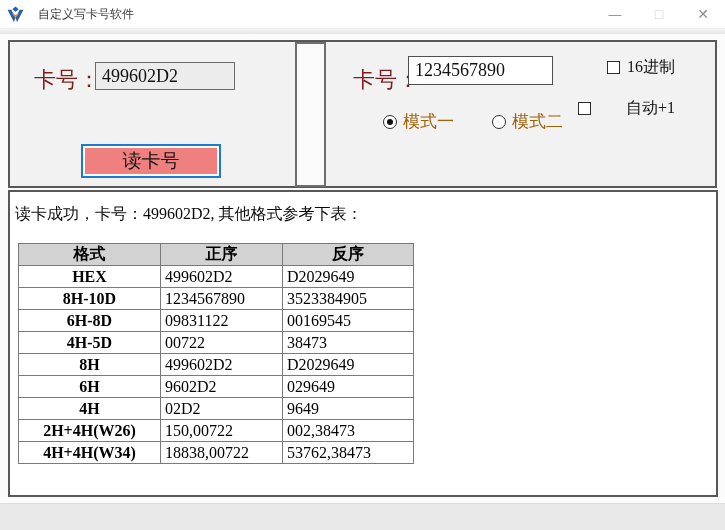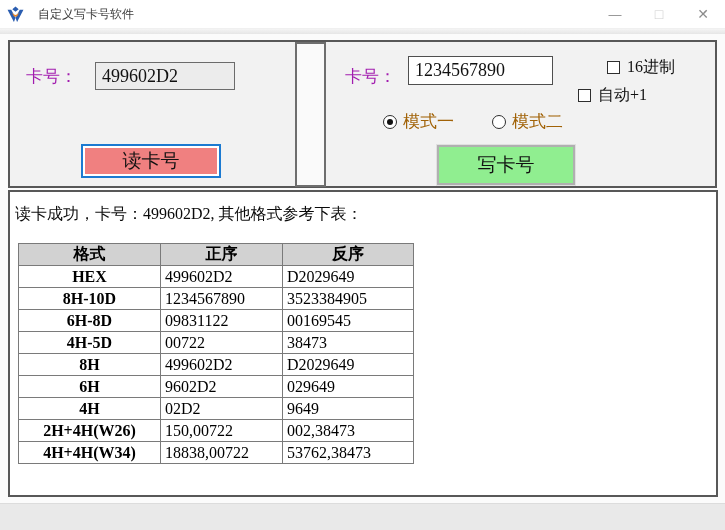--- a/index.html
+++ b/index.html
@@ -35,21 +35,21 @@
   }
   .bottom-panel {
     position:absolute; left:8px; top:190px; width:710px; height:307px;
     background:#ffffff; border:2px solid #585858;
   }
   .bottom-strip {
     position:absolute; left:0; top:503px; width:725px; height:27px;
     background:#e9e9e9; border-top:1px solid #dcdcdc;
   }
   
-  .field-label { position:absolute; font-size:17px; color:#a21caf; }
+  .field-label { position:absolute; font-size:22px; color:#7f1d1d;margin-left:8px; }
   .card-input {
     position:absolute; font-family:"Liberation Serif","DejaVu Serif",serif;
     font-size:18px; color:#111; padding:0 6px; outline:none;
   }
   .input-left {
     left:85px; top:20px; width:140px; height:28px;
     background:#ececec; border:1px solid #6b6b6b;
   }
   .input-right {
     left:398px; top:14px; width:145px; height:29px;
@@ -133,37 +133,34 @@
 
   <div class="divider-box"></div>
 
   <span class="field-label" style="left:335px; top:23px;">卡号：</span>
   <input class="card-input input-right" value="1234567890" style="">
 
   <div class="checkbox-row" style="left:597px; top:15px;">
     <span class="checkbox-box"></span>
     <span class="checkbox-label">16进制</span>
   </div>
-  <div class="checkbox-row" style="left:568px; top:43px;">
+  <div class="checkbox-row" style="left:568px; top:56px;gap:28px;">
     <span class="checkbox-box"></span>
     <span class="checkbox-label">自动+1</span>
   </div>
 
   <div class="radio-row" style="left:373px; top:68px;">
     <span class="radio-circle checked"></span>
     <span class="radio-label">模式一</span>
   </div>
   <div class="radio-row" style="left:482px; top:68px;">
     <span class="radio-circle"></span>
     <span class="radio-label">模式二</span>
   </div>
 
-  <div class="btn btn-write">
-    <span>写卡号</span>
-  </div>
 </div>
 
 <div class="bottom-panel">
   <div class="status-text">读卡成功，卡号：499602D2, 其他格式参考下表：</div>
 
   <table class="fmt">
     <thead>
       <tr>
         <th style="width:142px">格式</th>
         <th style="width:122px">正序</th>

